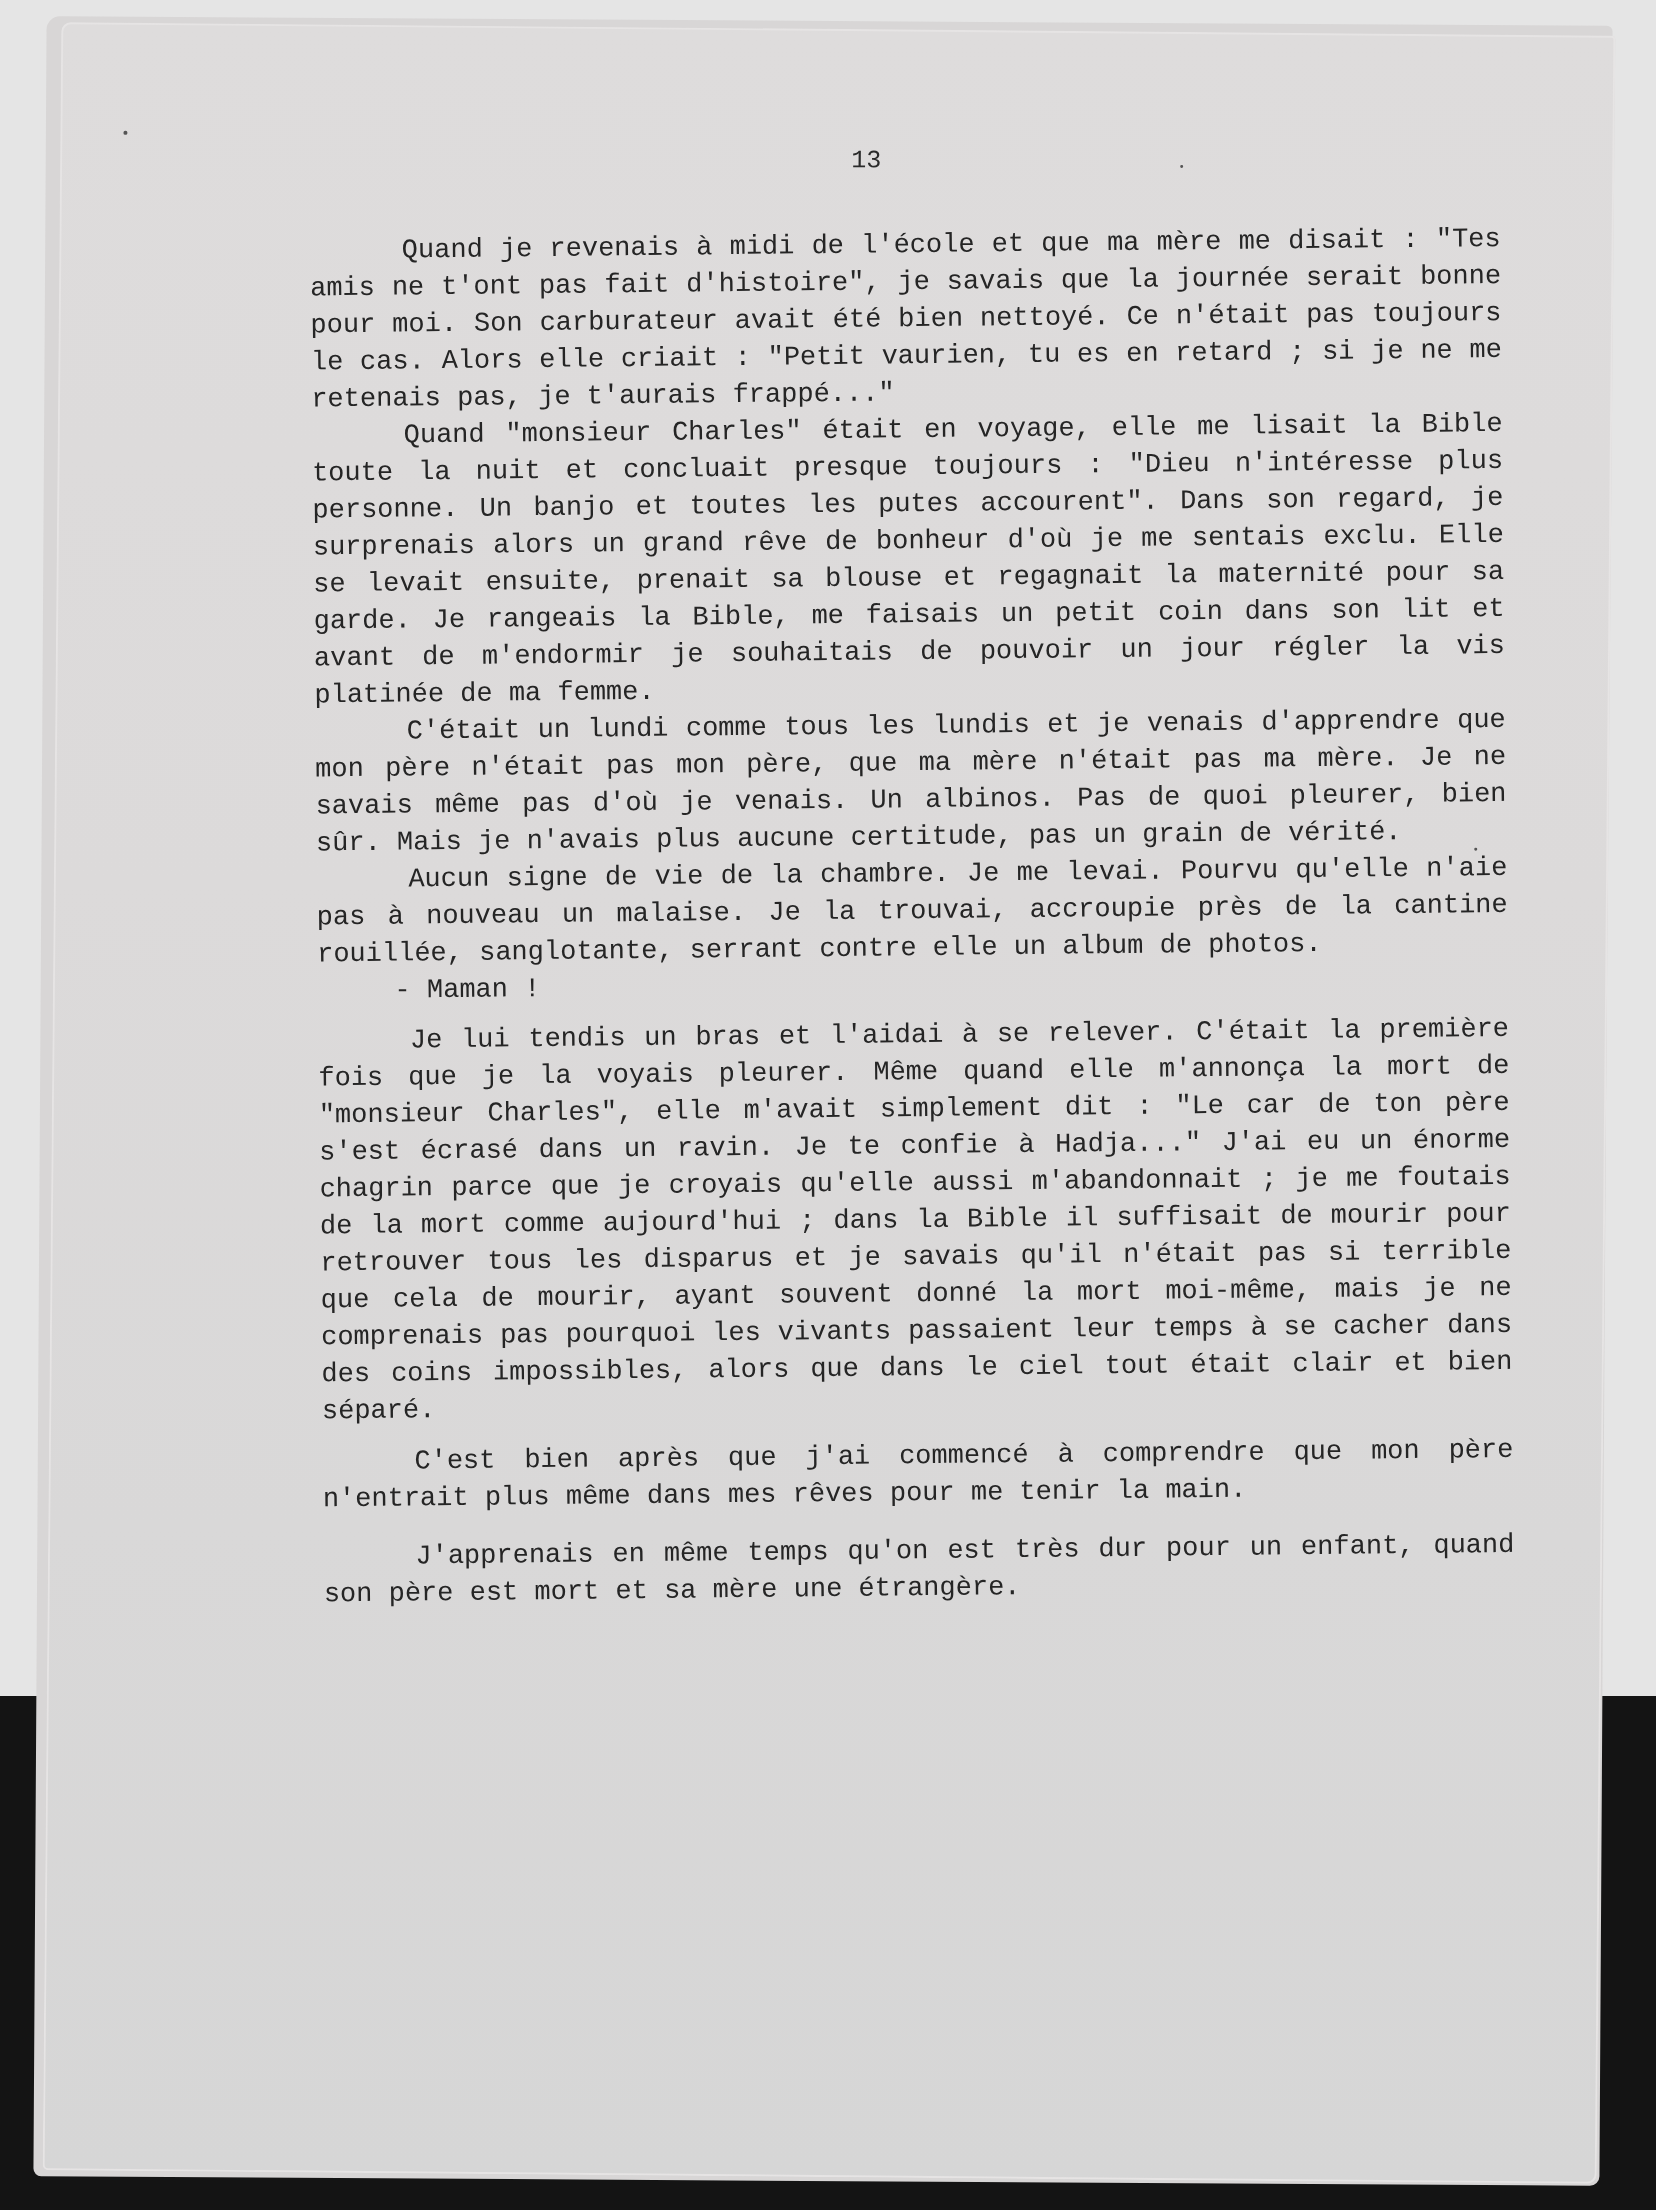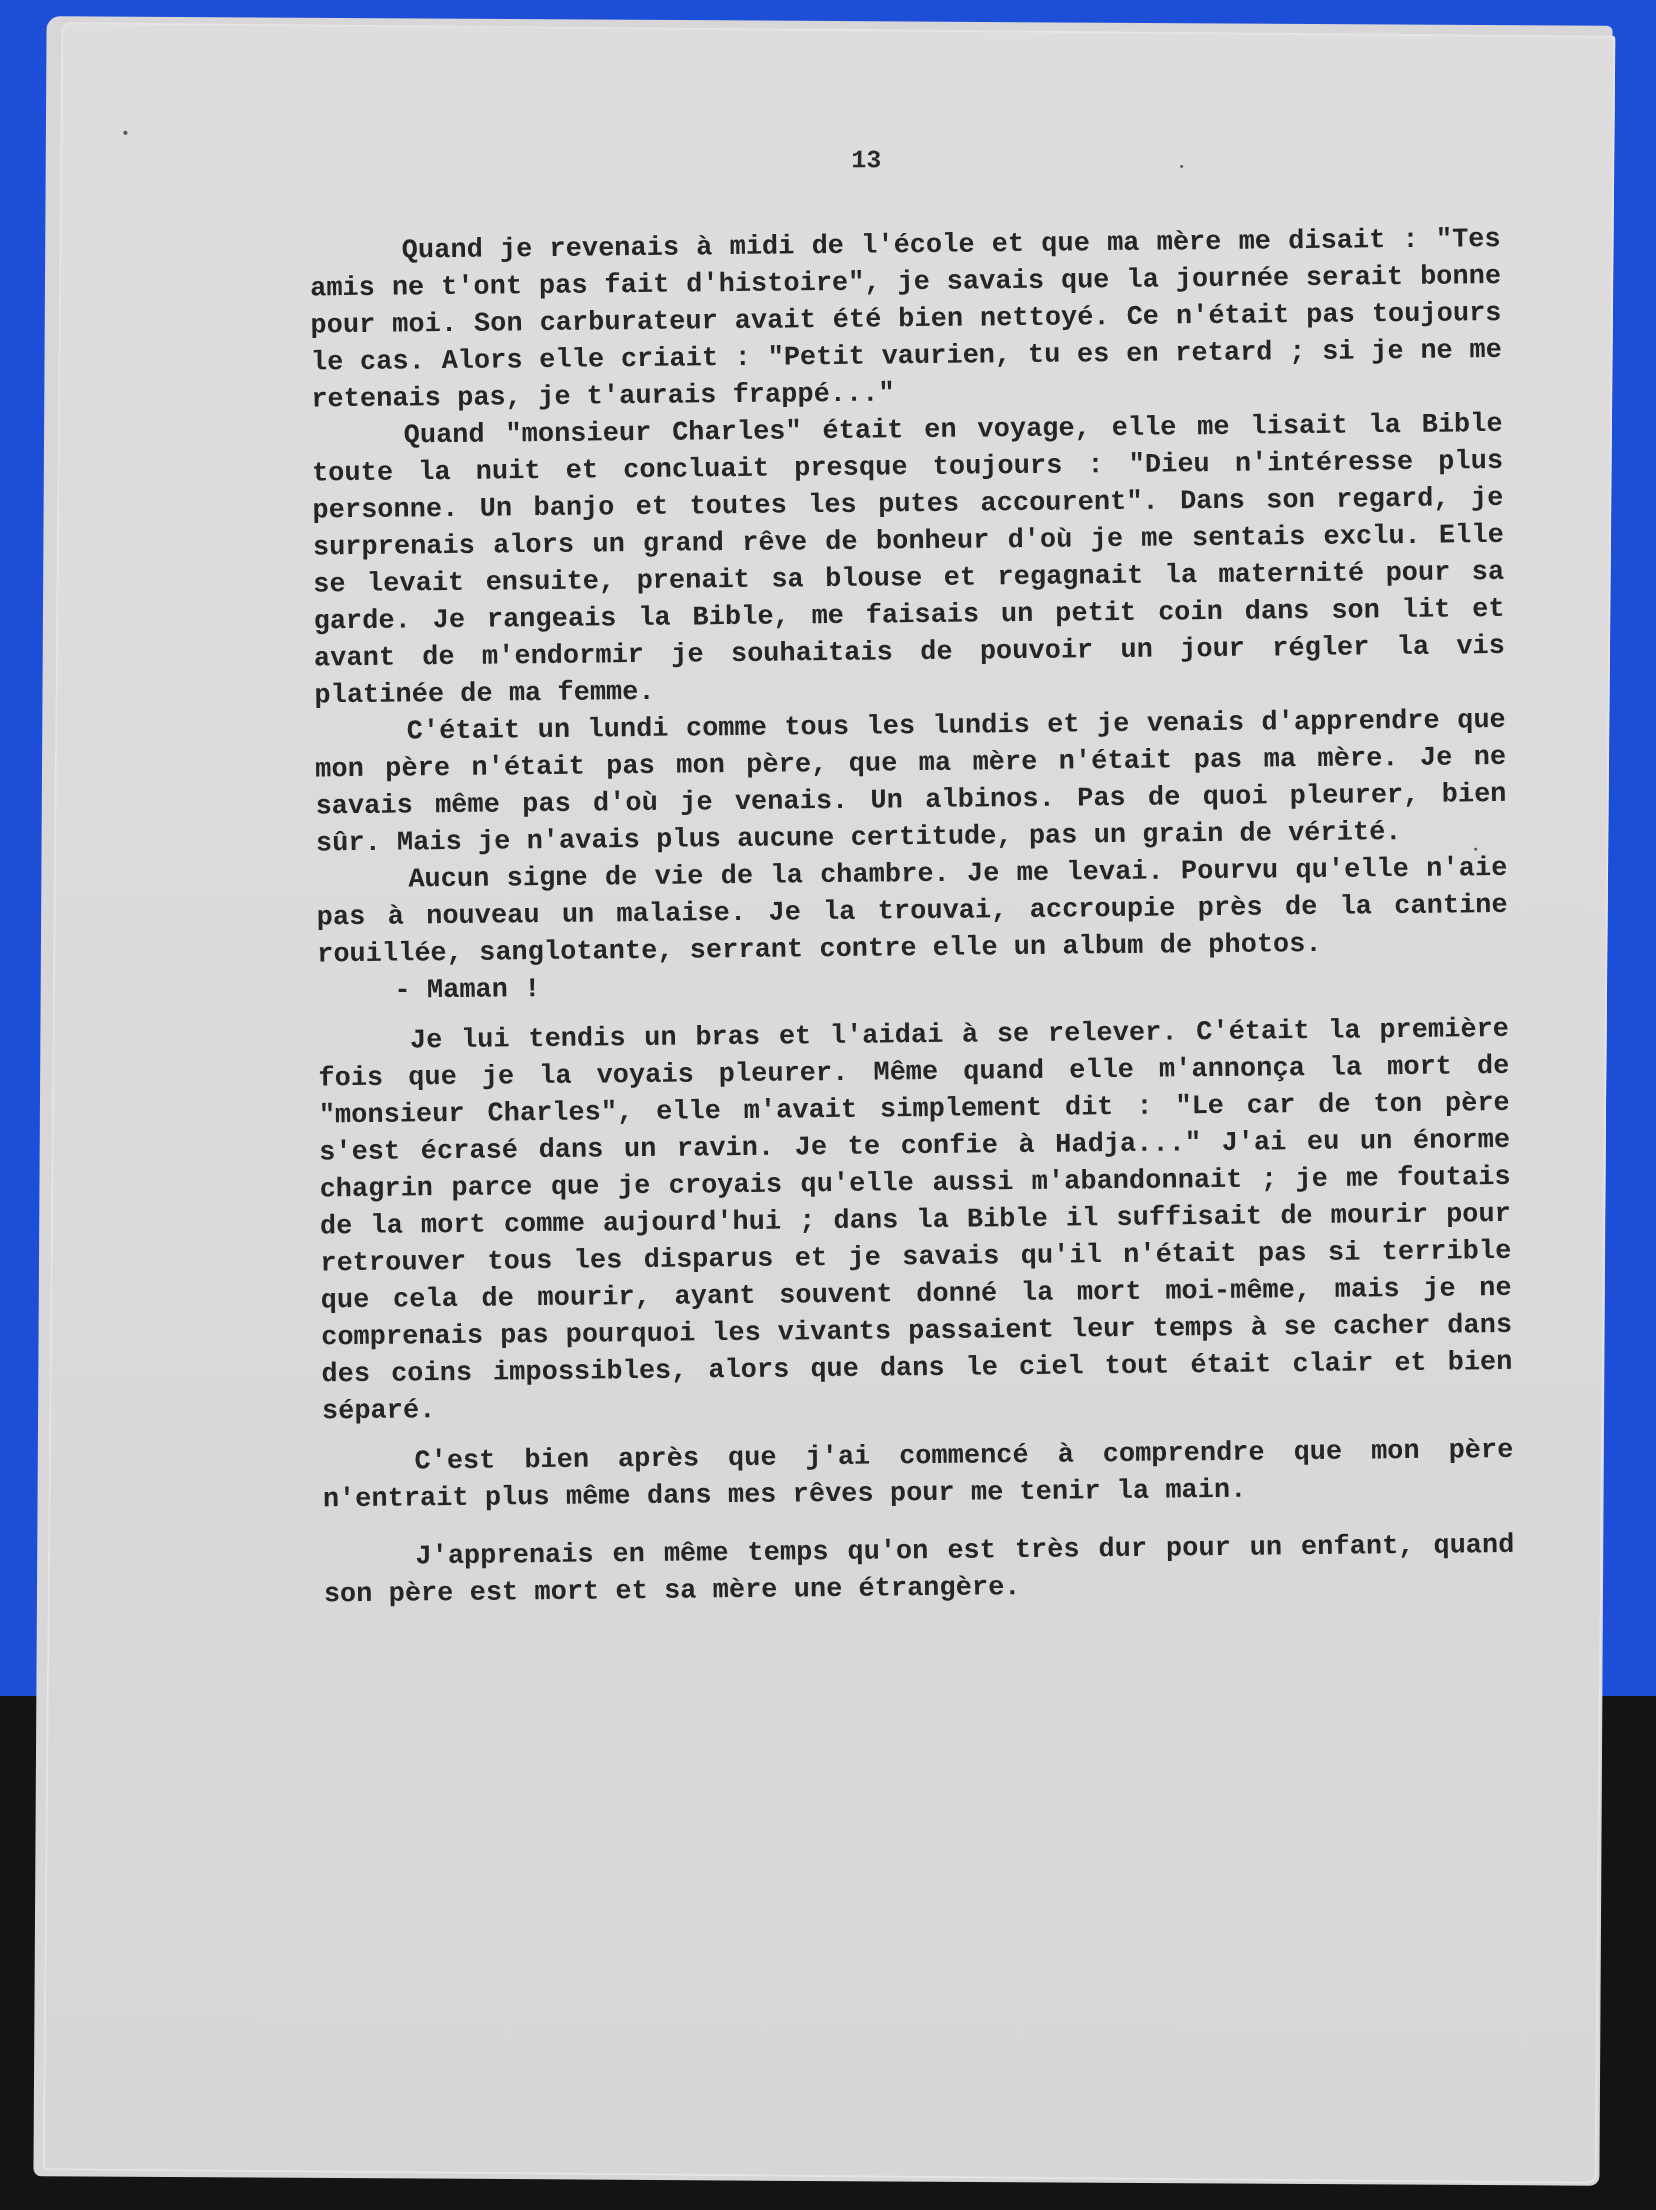--- a/index.html
+++ b/index.html
@@ -7,22 +7,21 @@
       padding: 0;
       width: 1656px;
       height: 2211px;
       background: #141414;
       overflow: hidden;
     }
     .scene {
       position: relative;
       width: 1656px;
       height: 1696px;
-      background: #1d4ed8;
-      font-weight: bold;
+      background: #e5e5e5;
     }
     .page-stack {
       position: absolute;
       left: 40px;
       top: 21px;
       width: 1566px;
       height: 2160px;
       background: #d8d6d6;
       border-radius: 13.4px 5.8px 9.6px 7.7px;
       transform: rotate(0.35deg);

